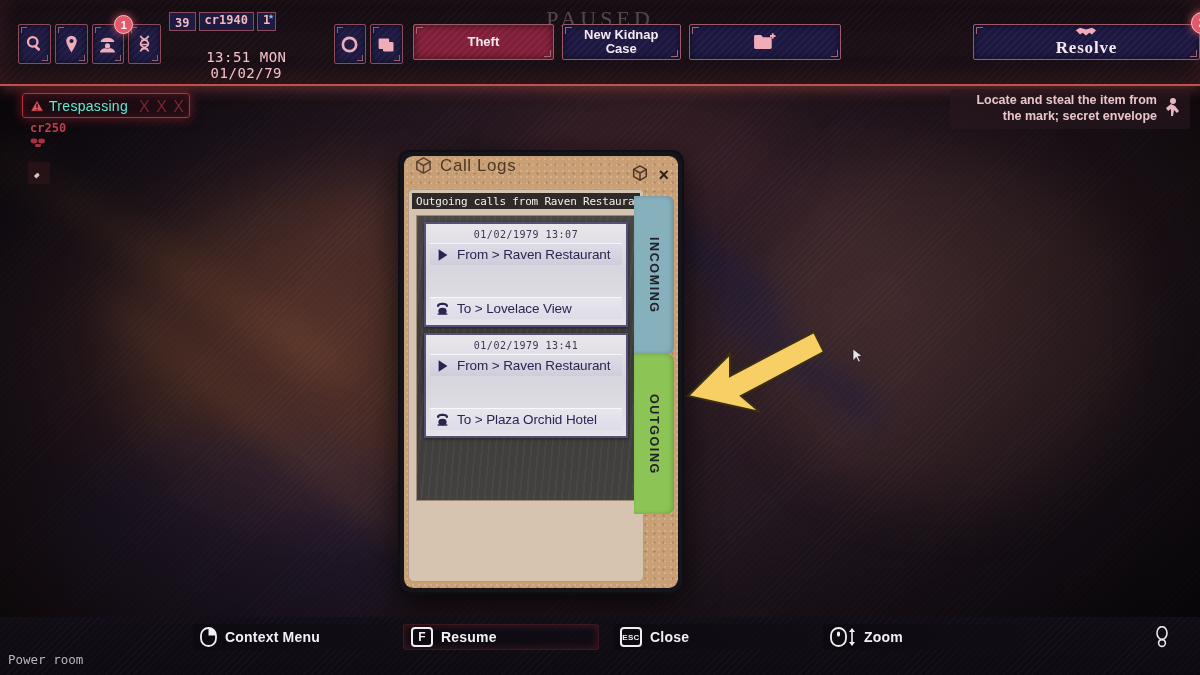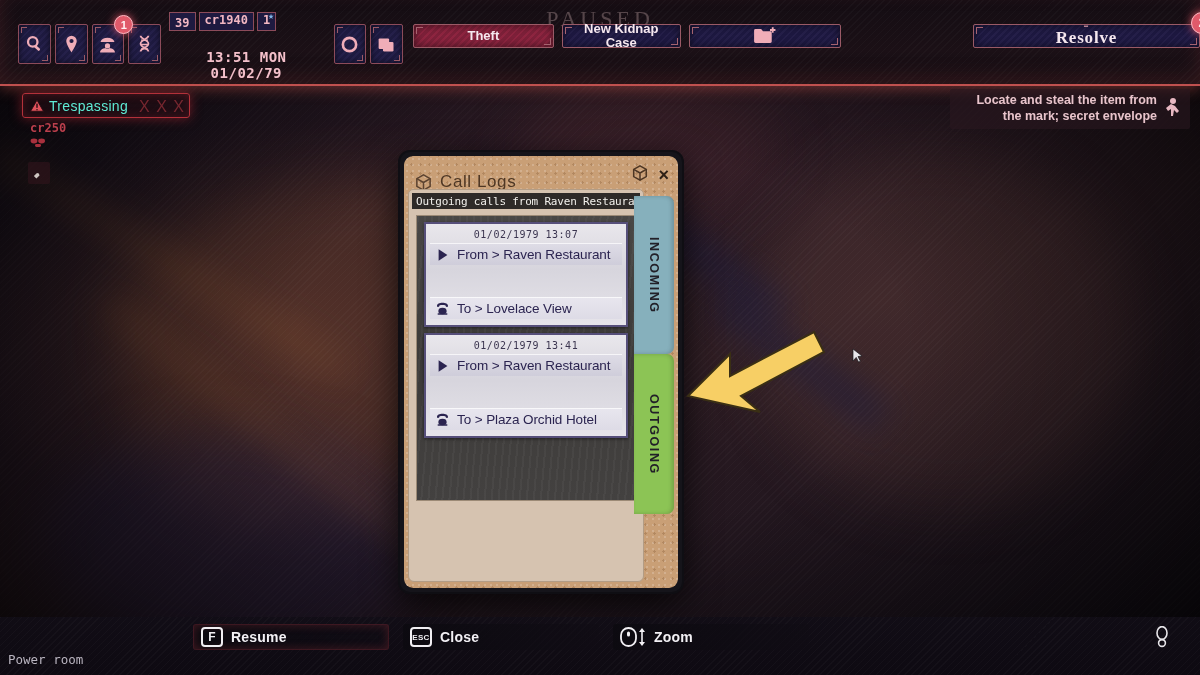--- a/index.html
+++ b/index.html
@@ -76,25 +76,25 @@
   #statrow { display:flex; gap:3px; }
   .stat {
     border:1px solid #8c4b5a; background:#1e1a40; padding:0 5px; height:19px;
     display:flex; align-items:center; gap:3px;
     color:#f2b7c2; font-family:"DejaVu Sans Mono", monospace; font-size:12px; font-weight:bold;
     position:relative;
     flex-direction:column;
   }
   .stat .star{ position:absolute; right:1px; top:-3px; color:#7fb6e8; font-size:10px;}
   #clock {
-    color:#f4c0ca; font-family:"DejaVu Sans Mono", monospace; font-size:14px; font-weight:bold;
+    color:#f4c0ca; font-family:"DejaVu Sans Mono", monospace; font-size:14px; font-weight:normal;
     letter-spacing:0.5px; margin-top:18px; text-align:center;
   }
   .tbtn {
-    height:24px; border:1px solid #9a5a66; border-radius:2px;
+    height:36px; border:1px solid #9a5a66; border-radius:2px;
     background: repeating-linear-gradient(135deg, #251f49 0 2px, #1d1840 2px 5px);
     color:#f6e8ef; font-size:13px; font-weight:bold; line-height:1.08;
     display:flex; align-items:center; justify-content:center; text-align:center; position:relative;
     box-shadow: inset 0 0 8px rgba(0,0,0,0.55);
   }
   .tbtn::before,.tbtn::after{content:"";position:absolute;width:6px;height:6px;border:1px solid #a5636f;}
   .tbtn::before{left:2px;top:2px;border-right:none;border-bottom:none;}
   .tbtn::after{right:2px;bottom:2px;border-left:none;border-top:none;}
   .tbtn.red { background: repeating-linear-gradient(135deg, #8e2540 0 2px, #7d2039 2px 5px); }
   #b-theft{ width:146px; margin-left:6px;}
@@ -142,21 +142,21 @@
     position:absolute; left:0; top:0; right:0; bottom:0; border-radius:8px;
     background:#c99f76;
     background-image:
       radial-gradient(rgba(255,255,255,0.18) 1px, rgba(0,0,0,0) 1.4px),
       radial-gradient(rgba(120,76,40,0.28) 1px, rgba(0,0,0,0) 1.4px);
     background-size: 6px 6px, 9px 9px;
     background-position: 0 0, 3px 4px;
   }
   #titlebar {
     position:absolute; left:0; top:0; width:244px; height:36px;
-    display:flex; align-items:flex-end; padding:0 8px 0 10px; gap:7px;
+    display:flex; align-items:flex-start; padding:0 8px 0 10px; gap:7px;
   }
   #titlebar .cube{ width:19px; height:19px; }
   #titlebar .cube svg{width:19px;height:19px;fill:none;stroke:#5c4330;stroke-width:1.6;}
   #wintitle {
     color:#4e3724; font-size:17px; letter-spacing:0.6px; flex:1;
     font-family:"Liberation Sans", sans-serif;
   }
   #win-tools{ position:absolute; right:9px; top:8px; display:flex; align-items:center; gap:9px;}
   #win-tools .cube svg{width:18px;height:18px;fill:none;stroke:#4e3724;stroke-width:1.7;}
   #closex{ color:#2d2016; font-size:18px; font-weight:bold; line-height:1; cursor:pointer;}
@@ -479,20 +479,29 @@
 </div>
 
 <div id="cursor">
   <svg viewBox="0 0 12 16" width="12" height="16">
       <path d="M1 1l9 7-4 .6 2.4 4.6-1.8.9-2.4-4.7L1 13z" fill="#e8e6ea" stroke="#1a1a1e" stroke-width="0.7"></path>
     </svg>
 </div>
 
 <div id="bottombar"></div>
 <div id="hints">
+  <div class="hint">
+    <span class="mouse">
+      <svg viewBox="0 0 17 20">
+          <rect x="1" y="1" width="15" height="18" rx="7.5" fill="none" stroke="#f2f0f4" stroke-width="1.8"></rect>
+          <path d="M8.5 1.2 A7.4 7.4 0 0116 8.6 L8.5 8.6 Z" fill="#f2f0f4"></path>
+        </svg>
+    </span>
+    <span class="lbl">Context Menu</span>
+  </div>
   <div class="hint glow">
     <span class="key">F</span>
     <span class="lbl">Resume</span>
   </div>
   <div class="hint">
     <span class="key esc">ESC</span>
     <span class="lbl">Close</span>
   </div>
   <div class="hint">
     <span class="zoomwrap">

